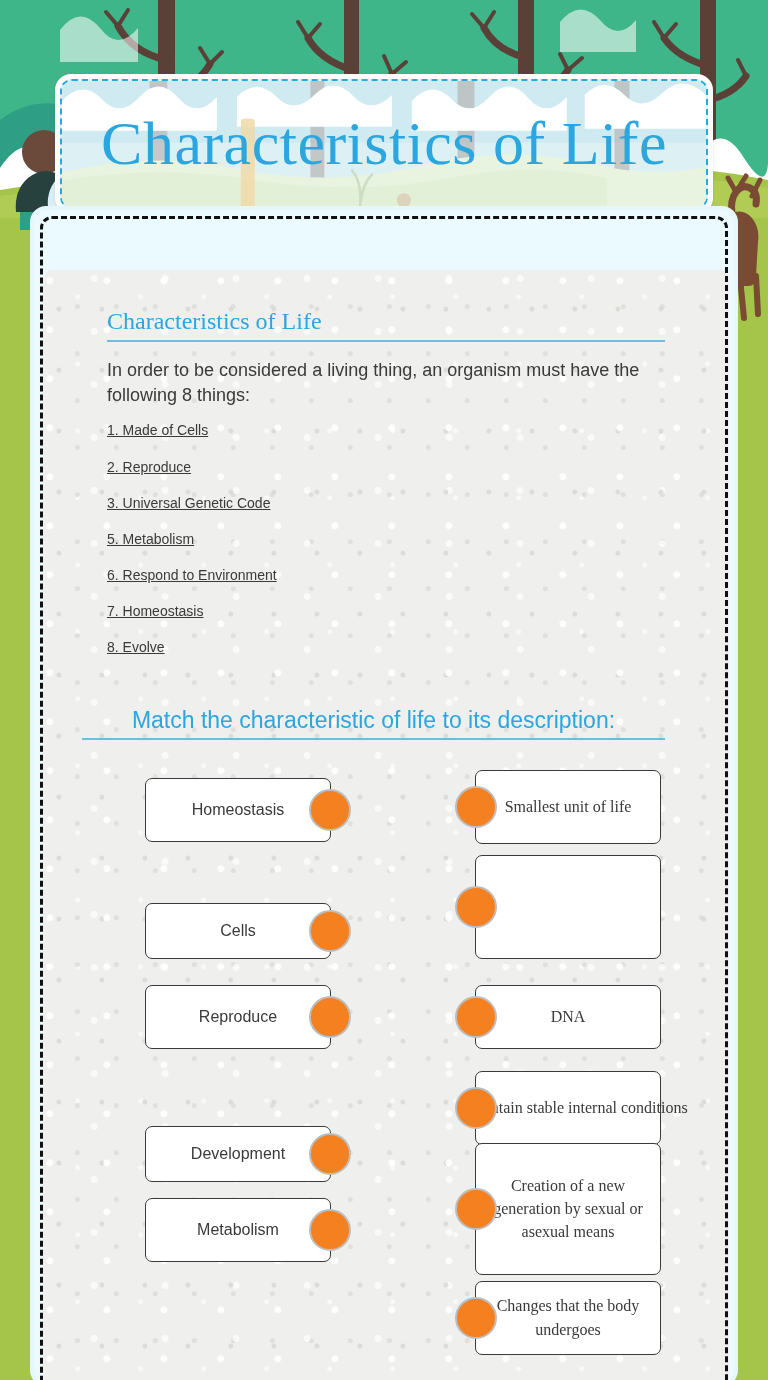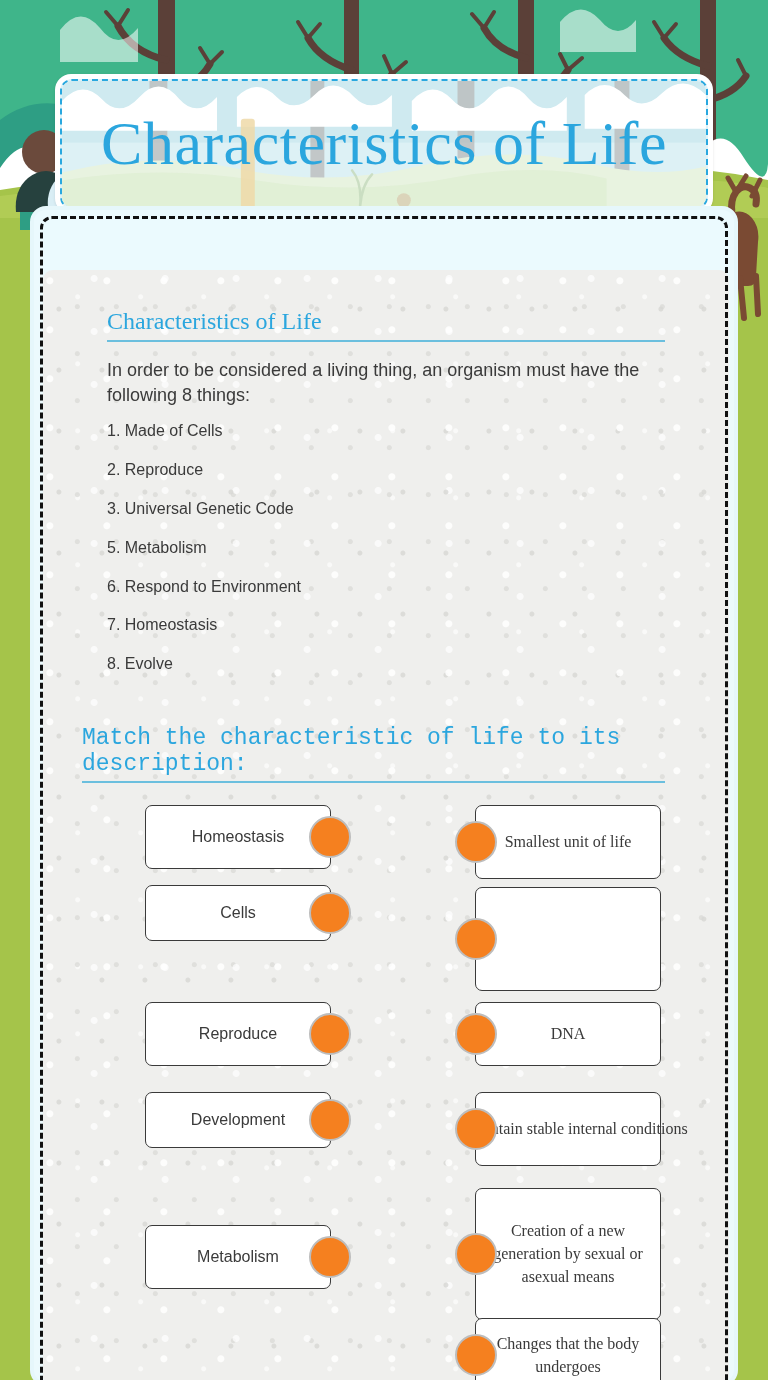--- a/index.html
+++ b/index.html
@@ -136,55 +136,57 @@
     margin: 4px 0 16px 0;
   }
   .body-para {
     font-size: 18px;
     color: #3A3A3A;
     line-height: 1.37;
     margin: 0 0 14px 0;
     max-width: 560px;
   }
   .list-item {
-    font-size: 16px;
+    font-size: 14px;
     color: #3A3A3A;
     line-height: 1.3;
     margin: 0 0 18px 0;
+    text-decoration: underline;
   }
 
   
   #match-block { margin-top: 50px; }
   #match-head {
-    font-family: Liberation Mono, monospace;
+    font-family: Liberation Sans, sans-serif;
     font-size: 23px;
     color: #2BA6DE;
     margin: 0 0 3px -25px;
     font-weight: normal;
+    text-align: center;
   }
   #match-rule {
     height: 2px;
     background: #3FAFD8;
     opacity: .75;
     margin: 4px 0 22px -25px;
   }
 
   .match-grid {
     position: relative;
     display: grid;
     grid-template-columns: 190px 1fr 190px;
     column-gap: 0;
     margin-left: 38px;
   }
   .col-left, .col-right { display: flex; flex-direction: column; }
 
   .m-row {
     position: relative;
     display: flex;
-    align-items: flex-start;
+    align-items: flex-end;
   }
 
   .m-card {
     position: relative;
     background: #FFFFFF;
     border: 1.6px solid #3A3A3A;
     border-radius: 7px;
     width: 186px;
     display: flex;
     align-items: center;

